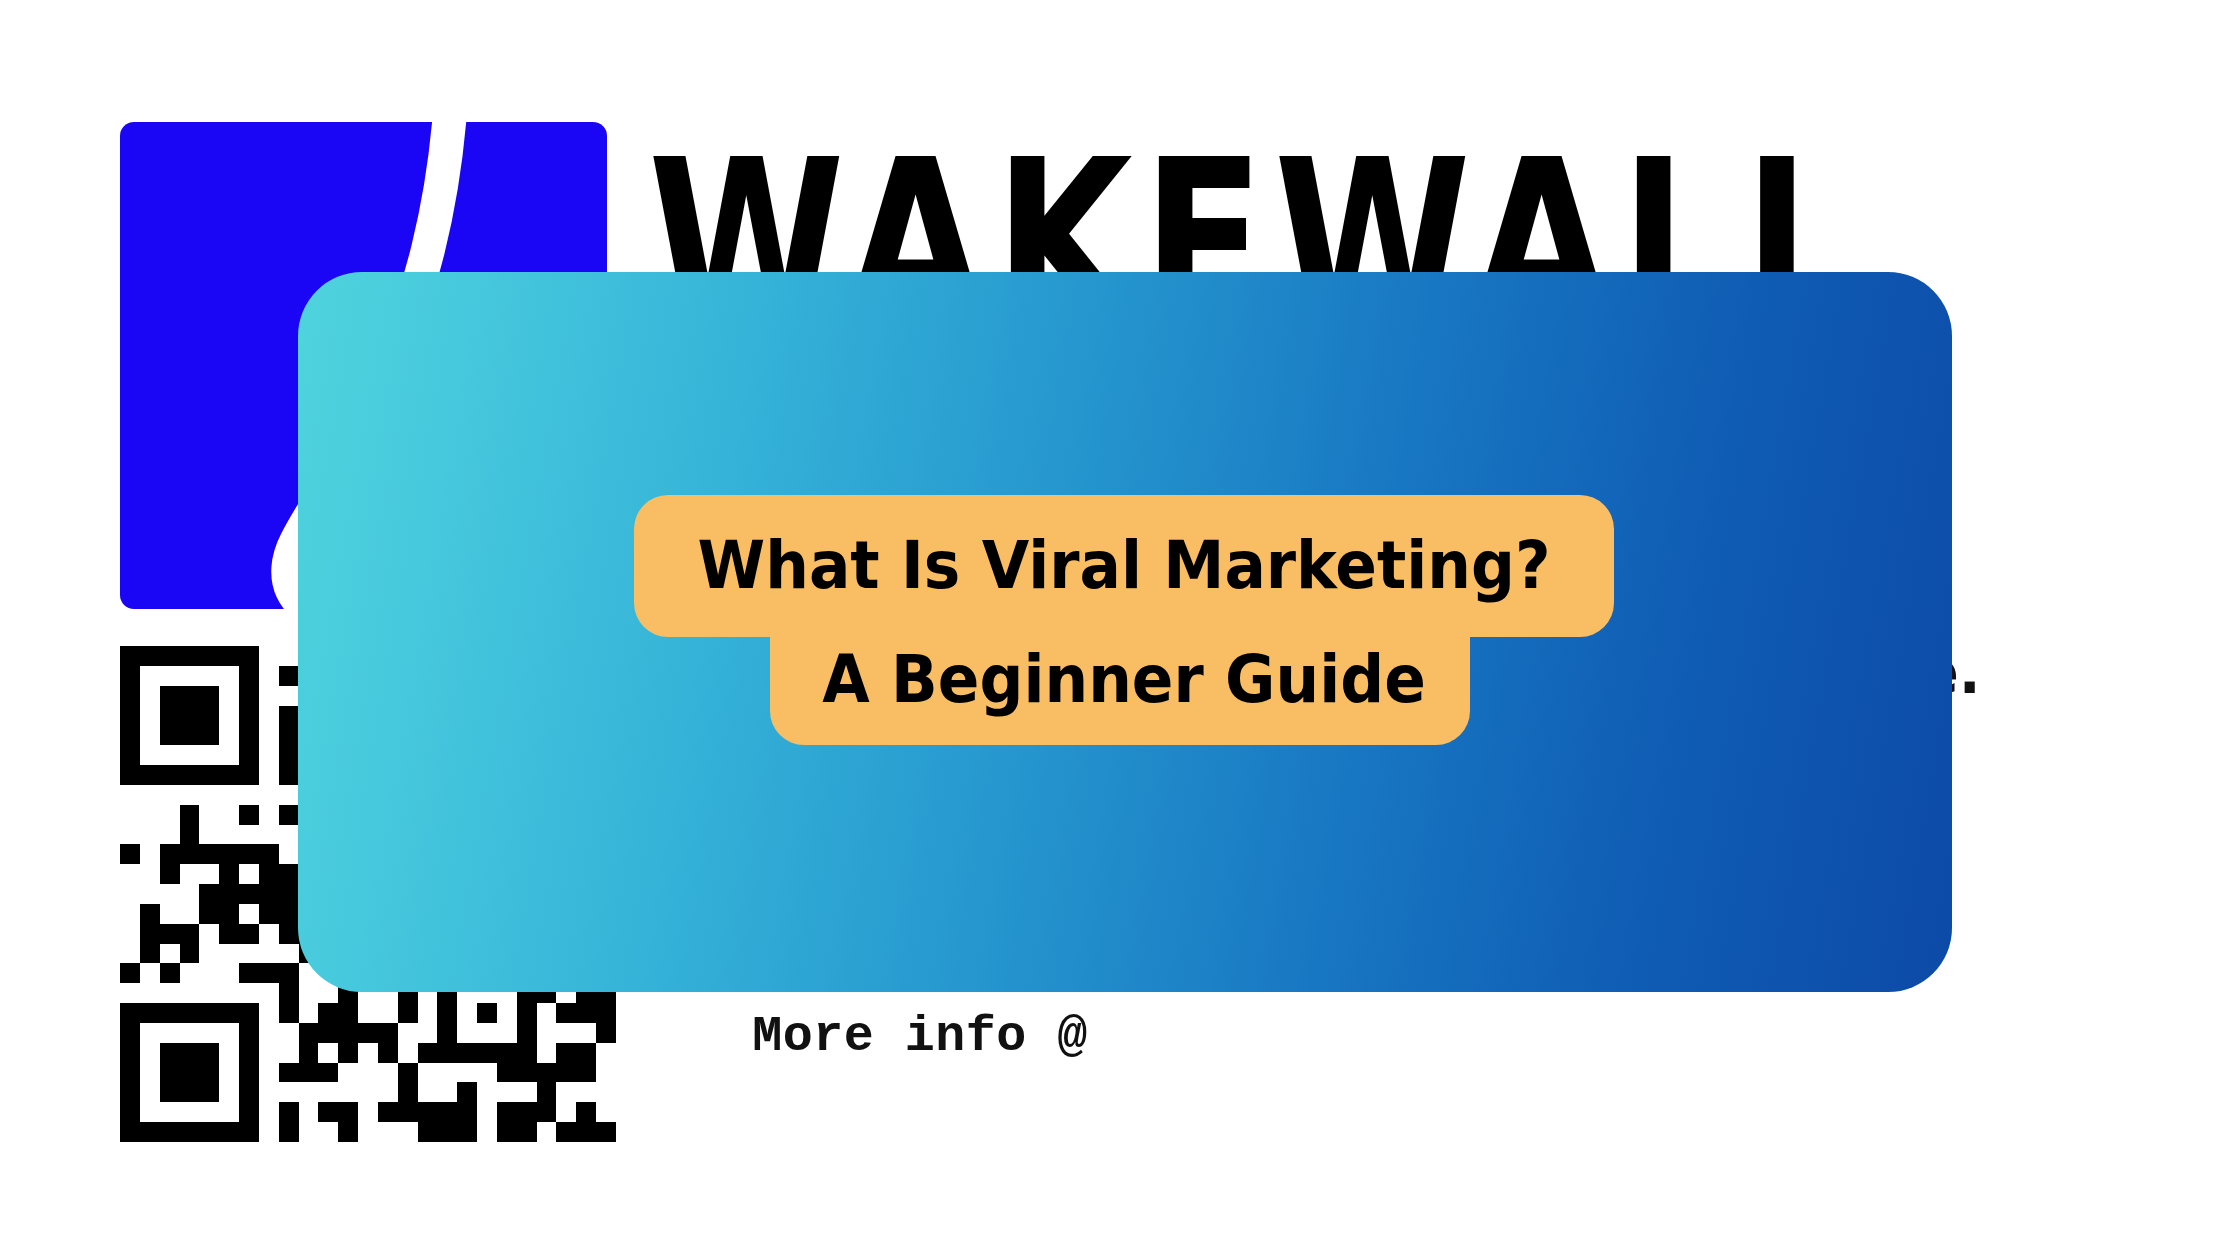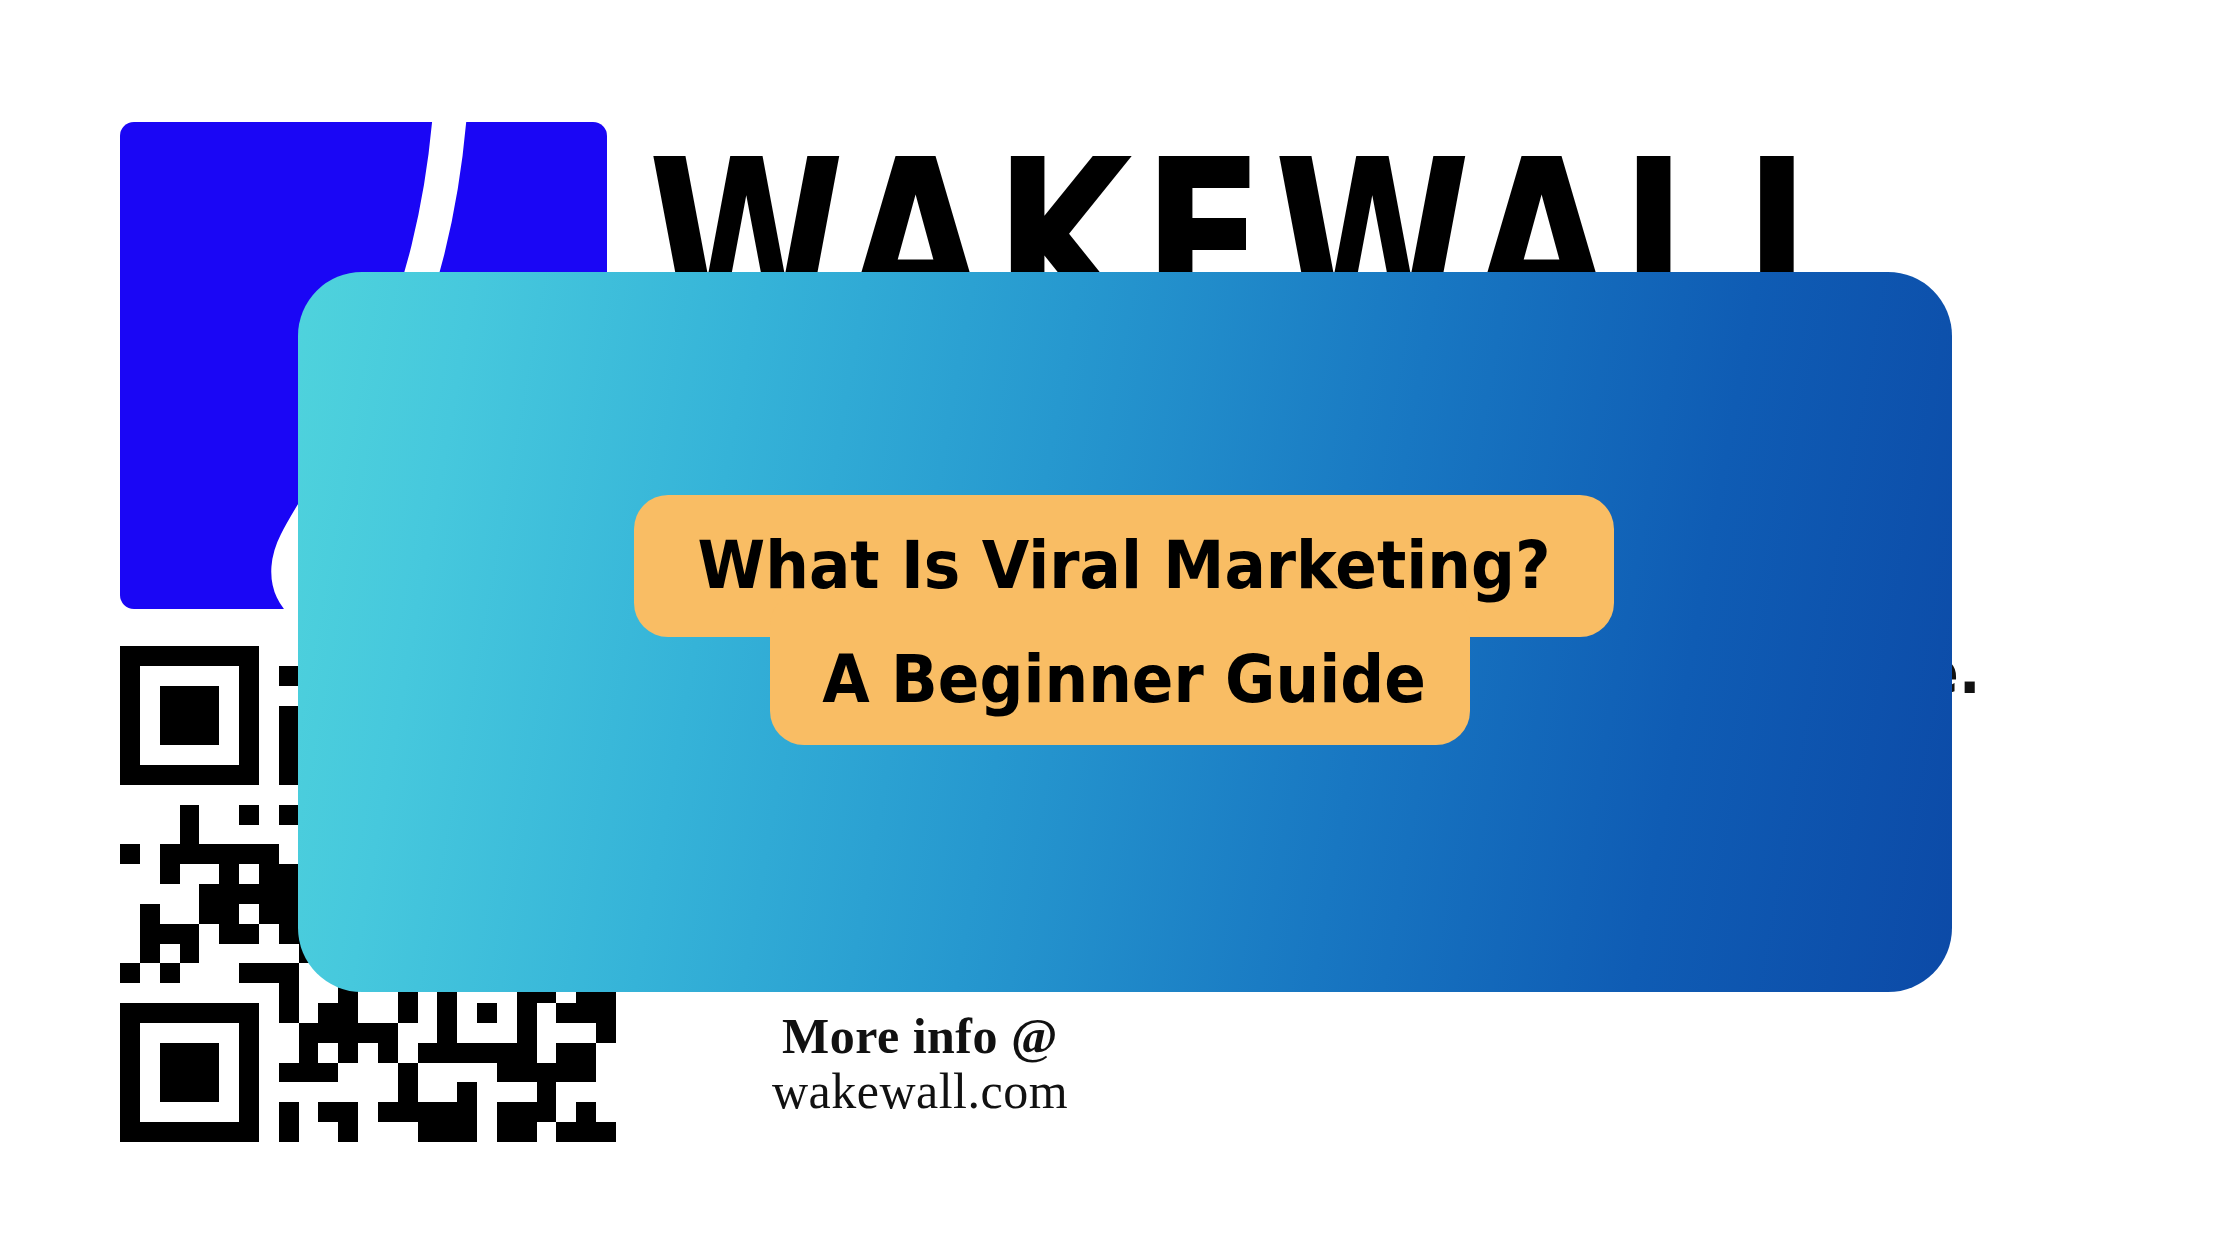--- a/index.html
+++ b/index.html
@@ -100,21 +100,21 @@
   }
 
   
   .more-info {
     position: absolute;
     left: 700px;
     top: 1010px;
     width: 440px;
     text-align: center;
     color: #111111;
-    font-family: Liberation Serif, serif;
+    font-family: Liberation Mono, monospace;
   }
   .more-info .line1 {
     font-weight: 700;
     font-size: 50px;
     line-height: 1.06;
     letter-spacing: 0.5px;
   }
   .more-info .line2 {
     font-weight: 400;
     font-size: 50px;
@@ -848,21 +848,20 @@
     </div>
 
     <div class="body-copy">
       <div>tes,</div>
       <div>business listings, and a</div>
       <div>vibrant social experience.</div>
     </div>
 
     <div class="more-info">
       <div class="line1">More info @</div>
-      <div class="line2">wakewall.com</div>
     </div>
 
   </div>
 
   <div id="overlay-card"></div>
 
   <div id="title-plate">
     <div class="plate-top"></div>
     <div class="plate-joint"></div>
     <div class="plate-bot"></div>

